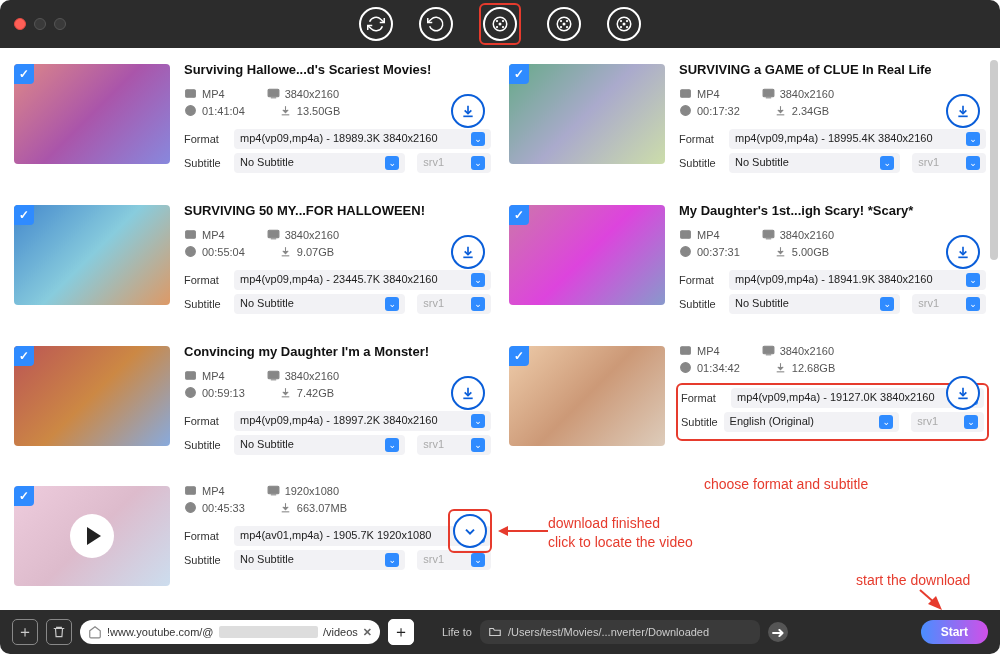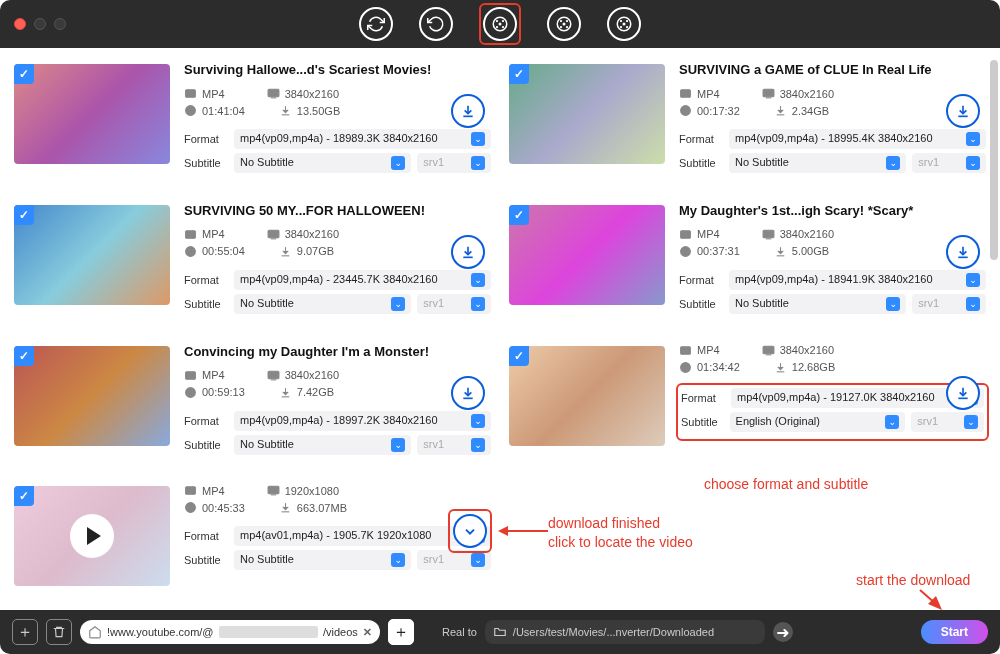--- a/index.html
+++ b/index.html
@@ -17,28 +17,28 @@
 .content{height:562px;overflow:auto;padding:10px 14px;display:grid;grid-template-columns:1fr 1fr;gap:8px 18px;background:#fff;position:relative}
 .card{display:flex;background:#fff;position:relative;padding:4px 0}
 .thumbwrap{position:relative;width:156px;height:100px;flex-shrink:0;margin-right:14px;margin-top:2px}
 .thumb{width:100%;height:100%;border-radius:4px;background:linear-gradient(135deg,#c97a4a,#8a5a9a,#4a7aba)}
 .check{position:absolute;top:0;left:0;width:20px;height:20px;background:#2f8bff;border-radius:4px 0 4px 0;display:flex;align-items:center;justify-content:center;color:#fff;font-size:12px;font-weight:bold}
 .play{position:absolute;top:50%;left:50%;transform:translate(-50%,-50%);width:44px;height:44px;background:#fff;border-radius:50%;display:flex;align-items:center;justify-content:center}
 .play::after{content:"";border-left:14px solid #222;border-top:9px solid transparent;border-bottom:9px solid transparent;margin-left:3px}
 .meta{flex:1;min-width:0;position:relative}
 .title{font-size:13px;font-weight:700;color:#111;margin-bottom:10px;white-space:nowrap;overflow:hidden;text-overflow:ellipsis;padding-right:50px}
 .row1{display:flex;gap:42px;font-size:11px;color:#555;margin-bottom:4px}
-.row1 span,.row2 span{display:flex;align-items:center;gap:5px}
+.row1 span,.row2 span{display:flex;align-items:flex-end;gap:5px}
 .row2{display:flex;gap:34px;font-size:11px;color:#555;margin-bottom:12px}
 .mi{width:13px;height:13px;opacity:.7;fill:currentColor;stroke:currentColor}
 .selrow{display:flex;align-items:center;font-size:11px;color:#333;margin-bottom:4px}
 .selrow .lab{width:50px}
 .selbox{flex:1;background:#f2f2f5;border-radius:4px;padding:3px 6px;font-size:11px;color:#222;display:flex;align-items:flex-start;justify-content:space-between;height:20px}
 .selbox.half{flex:0 0 58%}
-.selbox.srv{flex:0 0 24%;margin-left:6px;color:#aaa}
+.selbox.srv{flex:0 0 24%;margin-left:12px;color:#aaa}
 .selarr{width:14px;height:14px;background:#2f8bff;border-radius:3px;color:#fff;display:flex;align-items:center;justify-content:center;font-size:9px}
 .dlbtn{position:absolute;right:6px;top:32px;width:34px;height:34px;border:2.5px solid #0a5ed9;border-radius:50%;display:flex;align-items:center;justify-content:center;cursor:pointer;background:#fff}
 .dlbtn svg{width:16px;height:16px}
 .redbox{border:2px solid #e63b2d;border-radius:6px;padding:3px;margin:-3px}
 .annot{position:absolute;color:#e63b2d;font-size:14px;pointer-events:none}
 .bottombar{position:absolute;bottom:0;left:0;right:0;height:44px;background:#2c2c2c;display:flex;align-items:center;padding:0 12px;gap:8px;border-radius:0 0 10px 10px}
 .sqbtn{width:26px;height:26px;border:1px solid #888;border-radius:5px;display:flex;align-items:center;justify-content:center;color:#ccc;cursor:pointer;background:#2c2c2c}
 .urlbox{flex:0 0 300px;background:#fff;border-radius:12px;height:24px;display:flex;align-items:center;padding:0 8px;font-size:11px;color:#333;gap:5px}
 .urlbox .home{width:14px;height:14px;opacity:.7}
 .urlblur{background:#ddd;height:12px;flex:1;border-radius:2px}
@@ -526,21 +526,21 @@
   <div class="urlbox">
     <svg class="home" viewBox="0 0 24 24" fill="none" stroke="#555" stroke-width="2">
         <path d="M3 10l9-7 9 7v10a2 2 0 01-2 2H5a2 2 0 01-2-2z"></path>
       </svg>
     <span>!www.youtube.com/@</span>
     <span class="urlblur"></span>
     <span>/videos</span>
     <span class="clearx">✕</span>
   </div>
   <div class="sqbtn" style="background:#fff;color:#222;border-color:#fff">＋</div>
-  <span class="saveto">Real to</span>
+  <span class="saveto">Life to</span>
   <div class="pathbox">
     <svg width="14" height="14" viewBox="0 0 24 24" fill="none" stroke="currentColor" stroke-width="2">
         <path d="M3 6h6l2 3h10v9H3z"></path>
       </svg>
     <span>/Users/test/Movies/...nverter/Downloaded</span>
   </div>
   <div class="goarrow">➜</div>
   <button class="startbtn">Start</button>
 </div>
 

